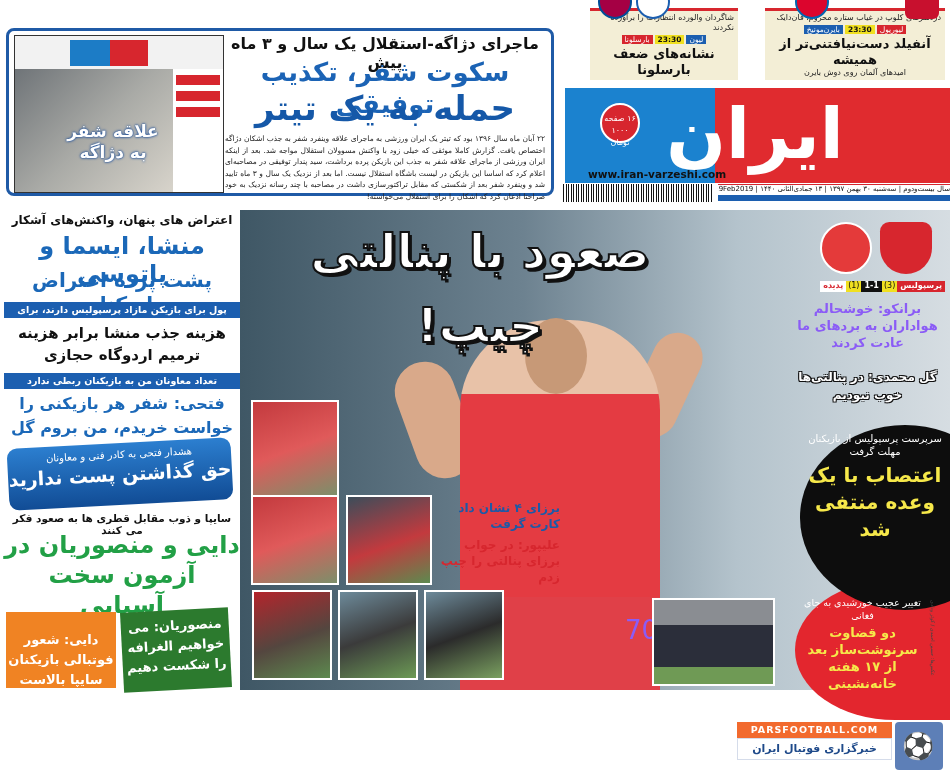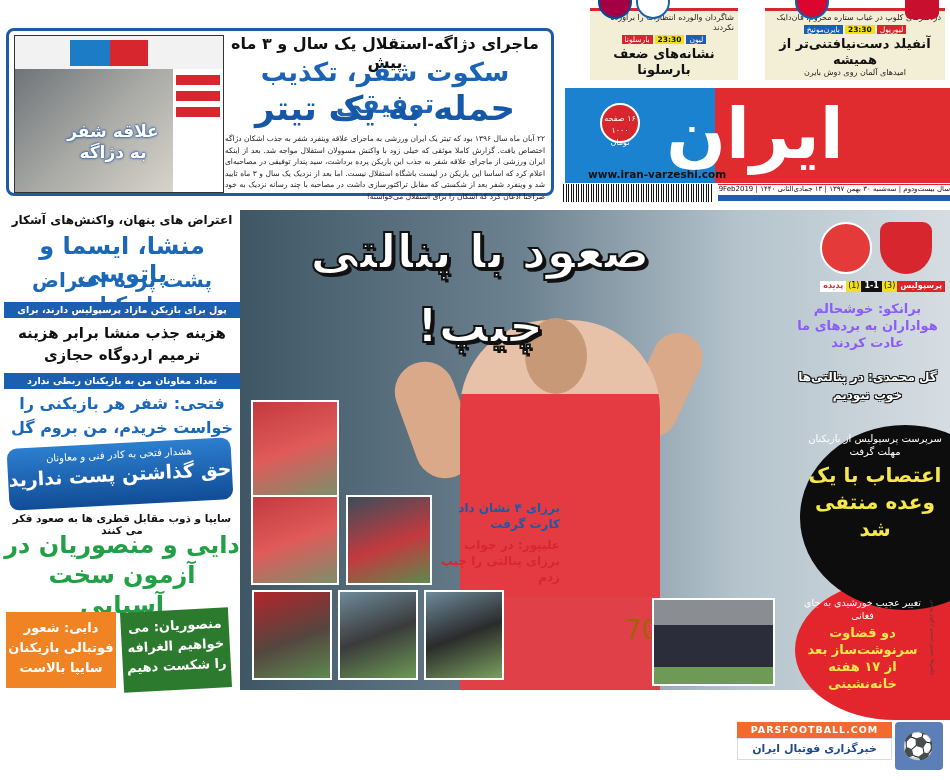--- a/index.html
+++ b/index.html
@@ -53,31 +53,31 @@
   .lc-h2 { top: 260px; font-size: 20px; font-weight: bold; color: #1b68b8; line-height: 24px; }
   .lc-band { top: 302px; height: 16px; background: #1c5fb0; color: #fff; font-size: 9.5px; font-weight: bold; line-height: 16px; }
   .lc-sub { top: 322px; font-size: 15px; font-weight: bold; color: #111; line-height: 22px; }
   .lc-band2 { top: 373px; height: 16px; background: #1c5fb0; color: #fff; font-size: 9.5px; font-weight: bold; line-height: 16px; }
   .lc-quote { top: 392px; font-size: 16px; font-weight: bold; color: #1b68b8; line-height: 24px; }
   .lc-pill { left: 8px; top: 443px; width: 224px; height: 62px; border-radius: 10px; background: linear-gradient(#2c7fd0, #114c95); color: #fff; transform: rotate(-3deg); text-align: center; }
   .lc-pill .k { font-size: 10px; padding-top: 6px; }
   .lc-pill .h { font-size: 19px; font-weight: bold; line-height: 28px; }
   .lc-kicker2 { top: 512px; font-size: 10.5px; font-weight: bold; color: #111; }
   .lc-h3 { top: 530px; font-size: 24px; font-weight: bold; color: #22a046; line-height: 30px; }
-  .box-orange { left: 6px; top: 612px; width: 110px; height: 76px; background: #f08323; color: #fff; font-size: 13px; font-weight: bold; text-align: center; line-height: 20px; padding-top: 6px; }
+  .box-orange { left: 6px; top: 612px; width: 110px; height: 76px; background: #f08323; color: #fff; font-size: 13px; font-weight: bold; text-align: center; line-height: 20px; padding-top: 18px; }
   .box-green { left: 122px; top: 610px; width: 108px; height: 80px; background: #2c7a2e; color: #fff; font-size: 13px; font-weight: bold; text-align: center; line-height: 20px; padding-top: 6px; transform: rotate(-3deg); }
 
   
   .main { left: 240px; top: 210px; width: 710px; height: 480px; background: linear-gradient(90deg, #3f5765 0%, #6d8290 40%, #b4c3cc 70%, #d6dde2 100%); overflow: hidden; }
   .main-title { left: 250px; top: 214px; width: 460px; text-align: center; font-size: 48px; font-weight: bold; color: #fff; -webkit-text-stroke: 2px #111; text-shadow: 3px 3px 0 #111; line-height: 74px; }
   .player { left: 460px; top: 320px; width: 200px; height: 370px; background: linear-gradient(#e8c2a8 0 20%, #e43b42 20% 75%, #e04048 75% 100%); border-radius: 90px 90px 0 0; }
   .player-head { left: 525px; top: 318px; width: 62px; height: 76px; border-radius: 50%; background: #c79977; }
   .arm-l { left: 405px; top: 360px; width: 60px; height: 120px; background: #d9a98a; transform: rotate(-20deg); border-radius: 30px; }
   .arm-r { left: 640px; top: 330px; width: 50px; height: 110px; background: #d9a98a; transform: rotate(25deg); border-radius: 30px; }
-  .jersey-num { left: 625px; top: 615px; font-size: 26px; color: #a16207; direction: ltr; }
+  .jersey-num { left: 625px; top: 615px; font-size: 26px; color: #8b5cf6; direction: ltr; }
   .thumb { border: 2px solid #fff; background: linear-gradient(160deg, #c33a3e, #e05a5a 50%, #7c8f6a); }
   .thumb.t1 { left: 251px; top: 400px; width: 88px; height: 97px; }
   .thumb.t2 { left: 251px; top: 495px; width: 88px; height: 90px; }
   .thumb.t3 { left: 346px; top: 495px; width: 86px; height: 90px; background: linear-gradient(160deg, #3c4d5a, #c33a3e 55%, #5d8a4f); }
   .thumb.t4 { left: 252px; top: 590px; width: 80px; height: 90px; background: linear-gradient(160deg, #b3252c, #54463f 55%, #5d8a4f); }
   .thumb.t5b { left: 338px; top: 590px; width: 80px; height: 90px; background: linear-gradient(160deg, #6d8a9a, #3b3b3b 50%, #6c9a55); }
   .thumb.t6 { left: 424px; top: 590px; width: 80px; height: 90px; background: linear-gradient(160deg, #6d8a9a, #2b2b2b 50%, #7aa060); }
   .thumb.t7 { left: 652px; top: 598px; width: 123px; height: 88px; background: linear-gradient(180deg, #8a8d92 0 30%, #2b2e3a 30% 80%, #6f9a55 80%); }
   .cap-blue { left: 440px; top: 500px; width: 120px; text-align: right; font-size: 12px; font-weight: bold; color: #1b5aa8; line-height: 16px; }
   .cap-red { left: 440px; top: 537px; width: 120px; text-align: right; font-size: 12px; font-weight: bold; color: #d7262e; line-height: 16px; }

